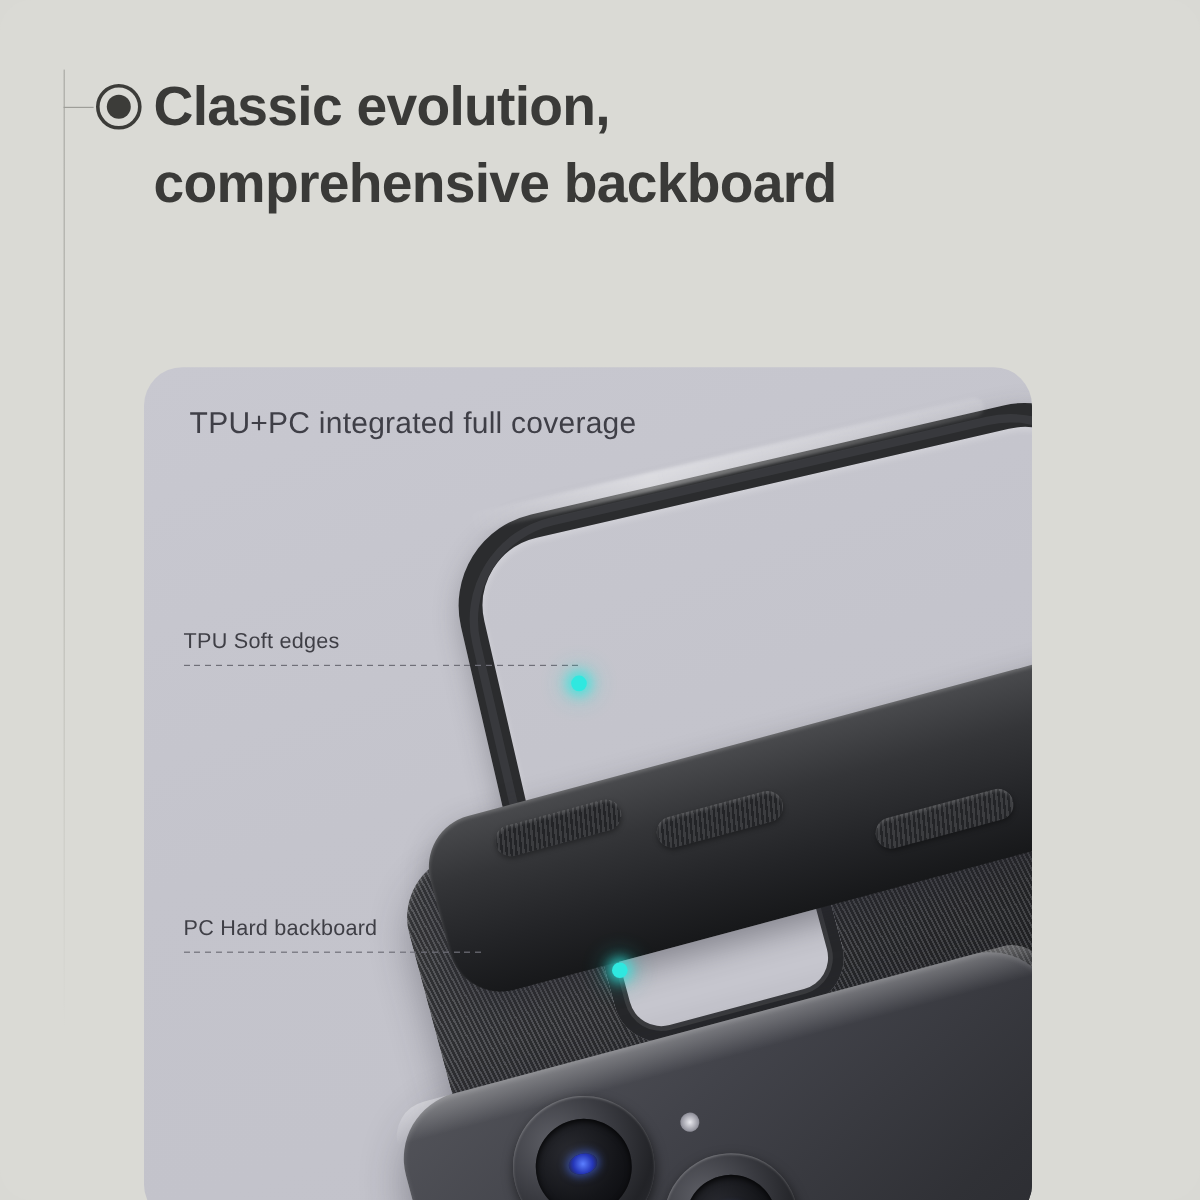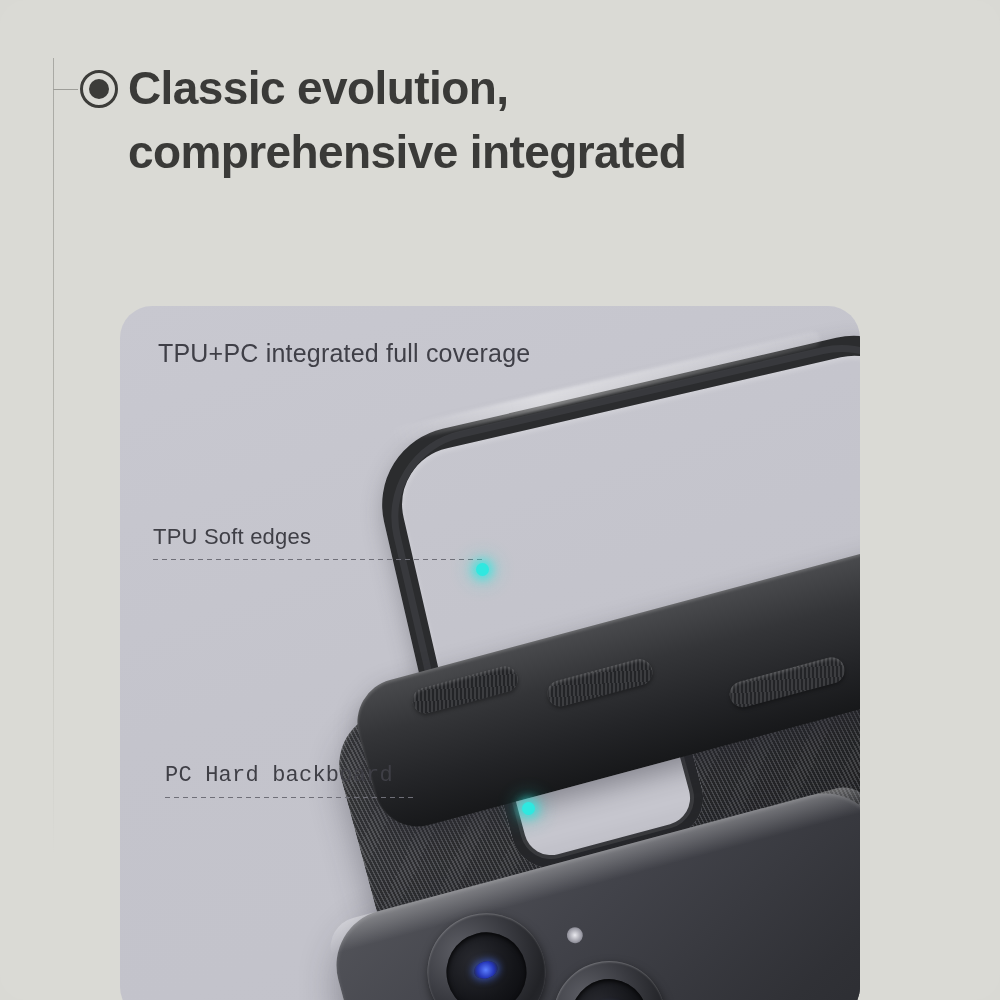--- a/index.html
+++ b/index.html
@@ -82,40 +82,40 @@
     font-size:25px;
     font-weight:normal;
     letter-spacing:0.2px;
     z-index:40;
   }
 
   
   .callout { position:absolute; z-index:40; }
   .callout .lbl {
     color:#3f3f46;
-    font-size:22px;
+    font-size:18px;
     letter-spacing:0.2px;
     white-space:nowrap;
   }
   .callout .dash {
     margin-top:9px;
     height:1px;
     background-image:repeating-linear-gradient(90deg,#6f6f78 0 5px,rgba(0,0,0,0) 5px 9px);
   }
   .callout .dot {
     position:absolute;
     width:13px; height:13px;
     border-radius:50%;
     background:#2fe8e0;
     box-shadow:0 0 9px 4px rgba(47,232,224,0.65), 0 0 18px 8px rgba(47,232,224,0.28);
   }
 
   #callout-tpu      { left:33px; top:218px; width:330px; }
   #callout-tpu .dot { right:-6px; top:39px; }
-  #callout-pc       { left:45px; top:457px; width:250px;font-family:Liberation Mono, monospace; }
+  #callout-pc       { left:33px; top:457px; width:250px; }
   #callout-pc .dot  { right:-120px; top:39px; }
 
   
   .render { position:absolute; inset:0; z-index:20; }
 
   
   .bumper {
     position:absolute;
     left:286px; top:56px;
     width:700px; height:430px;
@@ -270,21 +270,21 @@
 <body>
 
 <div id="page">
 
   <div class="v-rule"></div>
   <div class="h-tick"></div>
   <div class="bullet"></div>
 
   <h1 class="headline">
     <span>Classic evolution,</span>
-    <span class="l2">comprehensive integrated</span>
+    <span class="l2">comprehensive backboard</span>
   </h1>
 
   <div class="card">
 
     <div class="card-title">TPU+PC integrated full coverage</div>
 
     <div class="render">
 
       <div class="bumper">
         <div class="bumper-rail"></div>

